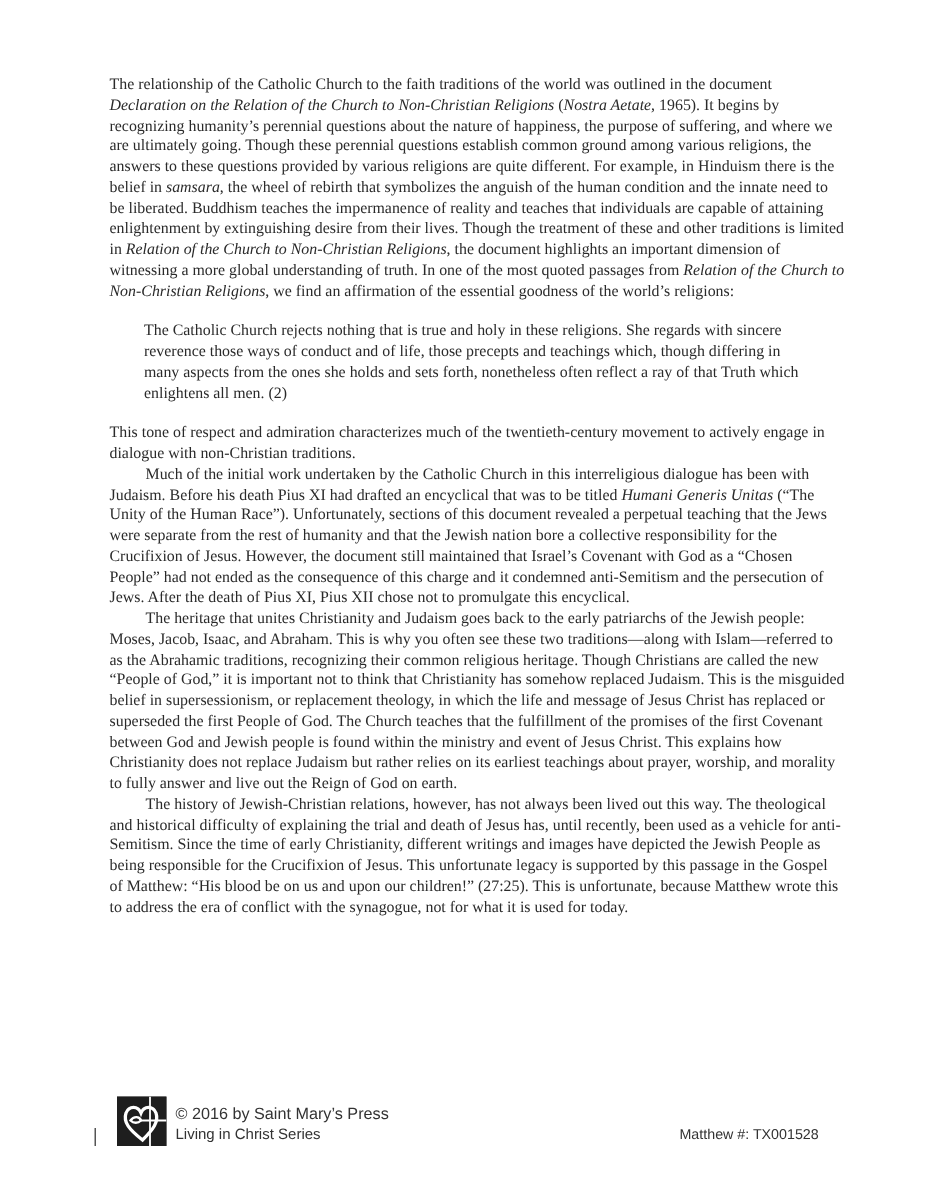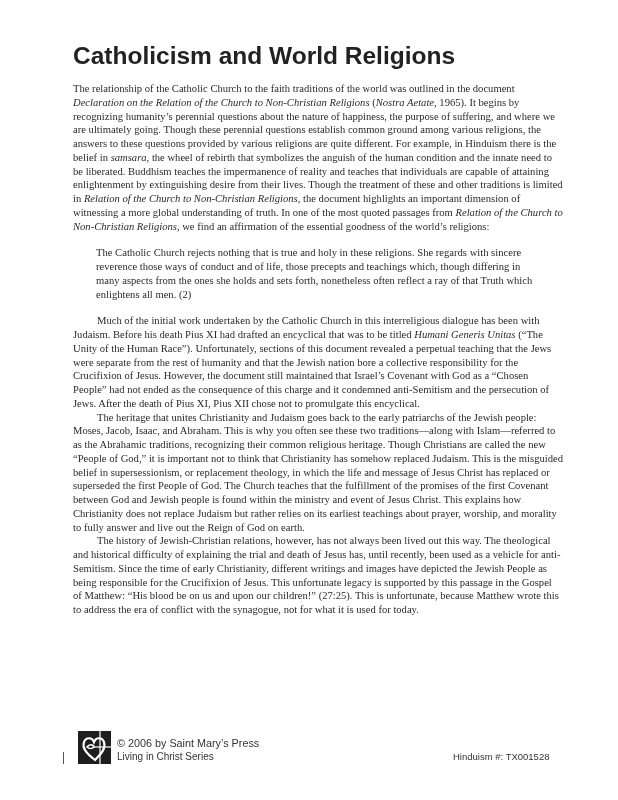--- a/index.html
+++ b/index.html
@@ -15,37 +15,37 @@
   .footer-logo { position: absolute; left: 78px; top: 731px; width: 33px; height: 33px; background: #1e1e1e; }
   .footer-bar { position: absolute; left: 63px; top: 752px; width: 1px; height: 12px; background: #555; }
   .footer-text { position: absolute; left: 117px; top: 737px; font-size: 10.8px; line-height: 13px; color: #333; }
   .footer-text .sub { font-size: 10px; }
   .doc-num { position: absolute; left: 453px; top: 751px; font-size: 9.5px; color: #333; }
 </style>
 </head>
 <body>
 
 <div class="page">
-  <h1>Catholicism and World Religions</h1>
   <div class="body">
     <p><span>The relationship of the Catholic Church to the faith traditions of the world was outlined in the document </span><i>Declaration on the Relation of the Church to Non-Christian Religions</i><span> (</span><i>Nostra Aetate,</i><span> 1965). It begins by recognizing humanity’s perennial questions about the nature of happiness, the purpose of suffering, and where we are ultimately going. Though these perennial questions establish common ground among various religions, the answers to these questions provided by various religions are quite different. For example, in Hinduism there is the belief in </span><i>samsara</i><span>, the wheel of rebirth that symbolizes the anguish of the human condition and the innate need to be liberated. Buddhism teaches the impermanence of reality and teaches that individuals are capable of attaining enlightenment by extinguishing desire from their lives. Though the treatment of these and other traditions is limited in </span><i>Relation of the Church to Non-Christian Religions</i><span>, the document highlights an important dimension of witnessing a more global understanding of truth. In one of the most quoted passages from </span><i>Relation of the Church to Non-Christian Religions</i><span>, we find an affirmation of the essential goodness of the world’s religions:</span></p>
     <p class="quote">The Catholic Church rejects nothing that is true and holy in these religions. She regards with sincere reverence those ways of conduct and of life, those precepts and teachings which, though differing in many aspects from the ones she holds and sets forth, nonetheless often reflect a ray of that Truth which enlightens all men. (2)</p>
+    <p>This tone of respect and admiration characterizes much of the twentieth-century movement to actively engage in dialogue with non-Christian traditions.</p>
     <p class="indent"><span>Much of the initial work undertaken by the Catholic Church in this interreligious dialogue has been with Judaism. Before his death Pius XI had drafted an encyclical that was to be titled </span><i>Humani Generis Unitas</i><span> (“The Unity of the Human Race”). Unfortunately, sections of this document revealed a perpetual teaching that the Jews were separate from the rest of humanity and that the Jewish nation bore a collective responsibility for the Crucifixion of Jesus. However, the document still maintained that Israel’s Covenant with God as a “Chosen People” had not ended as the consequence of this charge and it condemned anti-Semitism and the persecution of Jews. After the death of Pius XI, Pius XII chose not to promulgate this encyclical.</span></p>
     <p class="indent">The heritage that unites Christianity and Judaism goes back to the early patriarchs of the Jewish people: Moses, Jacob, Isaac, and Abraham. This is why you often see these two traditions—along with Islam—referred to as the Abrahamic traditions, recognizing their common religious heritage. Though Christians are called the new “People of God,” it is important not to think that Christianity has somehow replaced Judaism. This is the misguided belief in supersessionism, or replacement theology, in which the life and message of Jesus Christ has replaced or superseded the first People of God. The Church teaches that the fulfillment of the promises of the first Covenant between God and Jewish people is found within the ministry and event of Jesus Christ. This explains how Christianity does not replace Judaism but rather relies on its earliest teachings about prayer, worship, and morality to fully answer and live out the Reign of God on earth.</p>
     <p class="indent">The history of Jewish-Christian relations, however, has not always been lived out this way. The theological and historical difficulty of explaining the trial and death of Jesus has, until recently, been used as a vehicle for anti-Semitism. Since the time of early Christianity, different writings and images have depicted the Jewish People as being responsible for the Crucifixion of Jesus. This unfortunate legacy is supported by this passage in the Gospel of Matthew: “His blood be on us and upon our children!” (27:25). This is unfortunate, because Matthew wrote this to address the era of conflict with the synagogue, not for what it is used for today.</p>
   </div>
 </div>
 
 <div class="footer-bar"></div>
 <div class="footer-logo">
   <svg width="33" height="33" viewBox="0 0 33 33">
     <rect x="0" y="0" width="33" height="33" fill="#1e1e1e"></rect>
     <line x1="22" y1="0" x2="22" y2="33" stroke="#fff" stroke-width="1.2"></line>
     <line x1="16" y1="16" x2="33" y2="16" stroke="#fff" stroke-width="1.2"></line>
     <path d="M17 29 C8 22 4 17 6 11 C8 6 14 6 16 11 C18 6 24 6 26 11 C28 17 24 22 17 29 Z" fill="none" stroke="#fff" stroke-width="2.2"></path>
     <path d="M9 16 C11 13 15 13 16 16 C14 18 11 18 9 16 Z" fill="none" stroke="#fff" stroke-width="1.6"></path>
   </svg>
 </div>
 <div class="footer-text">
-  <div>© 2006 by Saint Mary’s Press</div>
+  <div>© 2016 by Saint Mary’s Press</div>
   <div class="sub">Living in Christ Series</div>
 </div>
-<div class="doc-num">Hinduism #: TX001528</div>
+<div class="doc-num">Matthew #: TX001528</div>
 
 </body></html>

